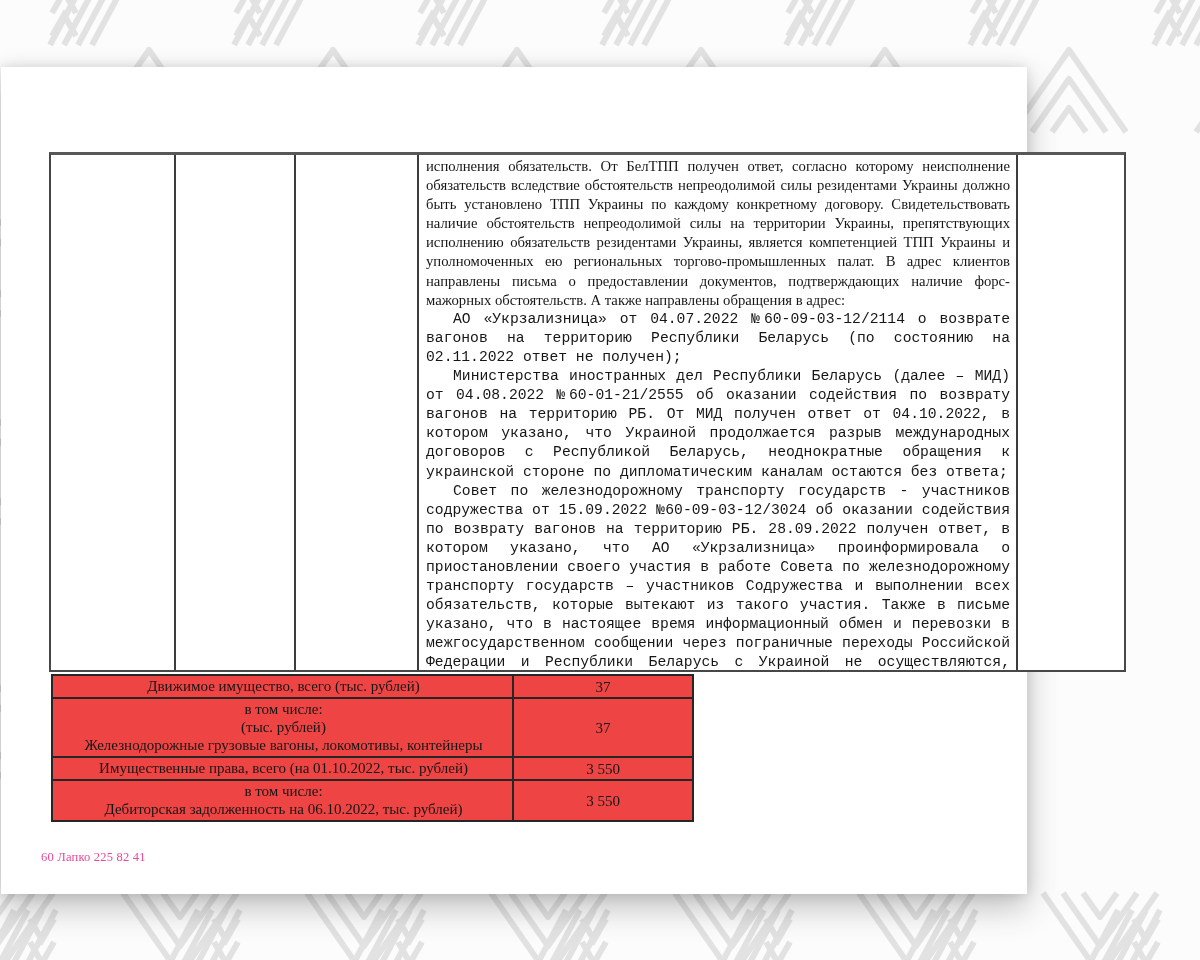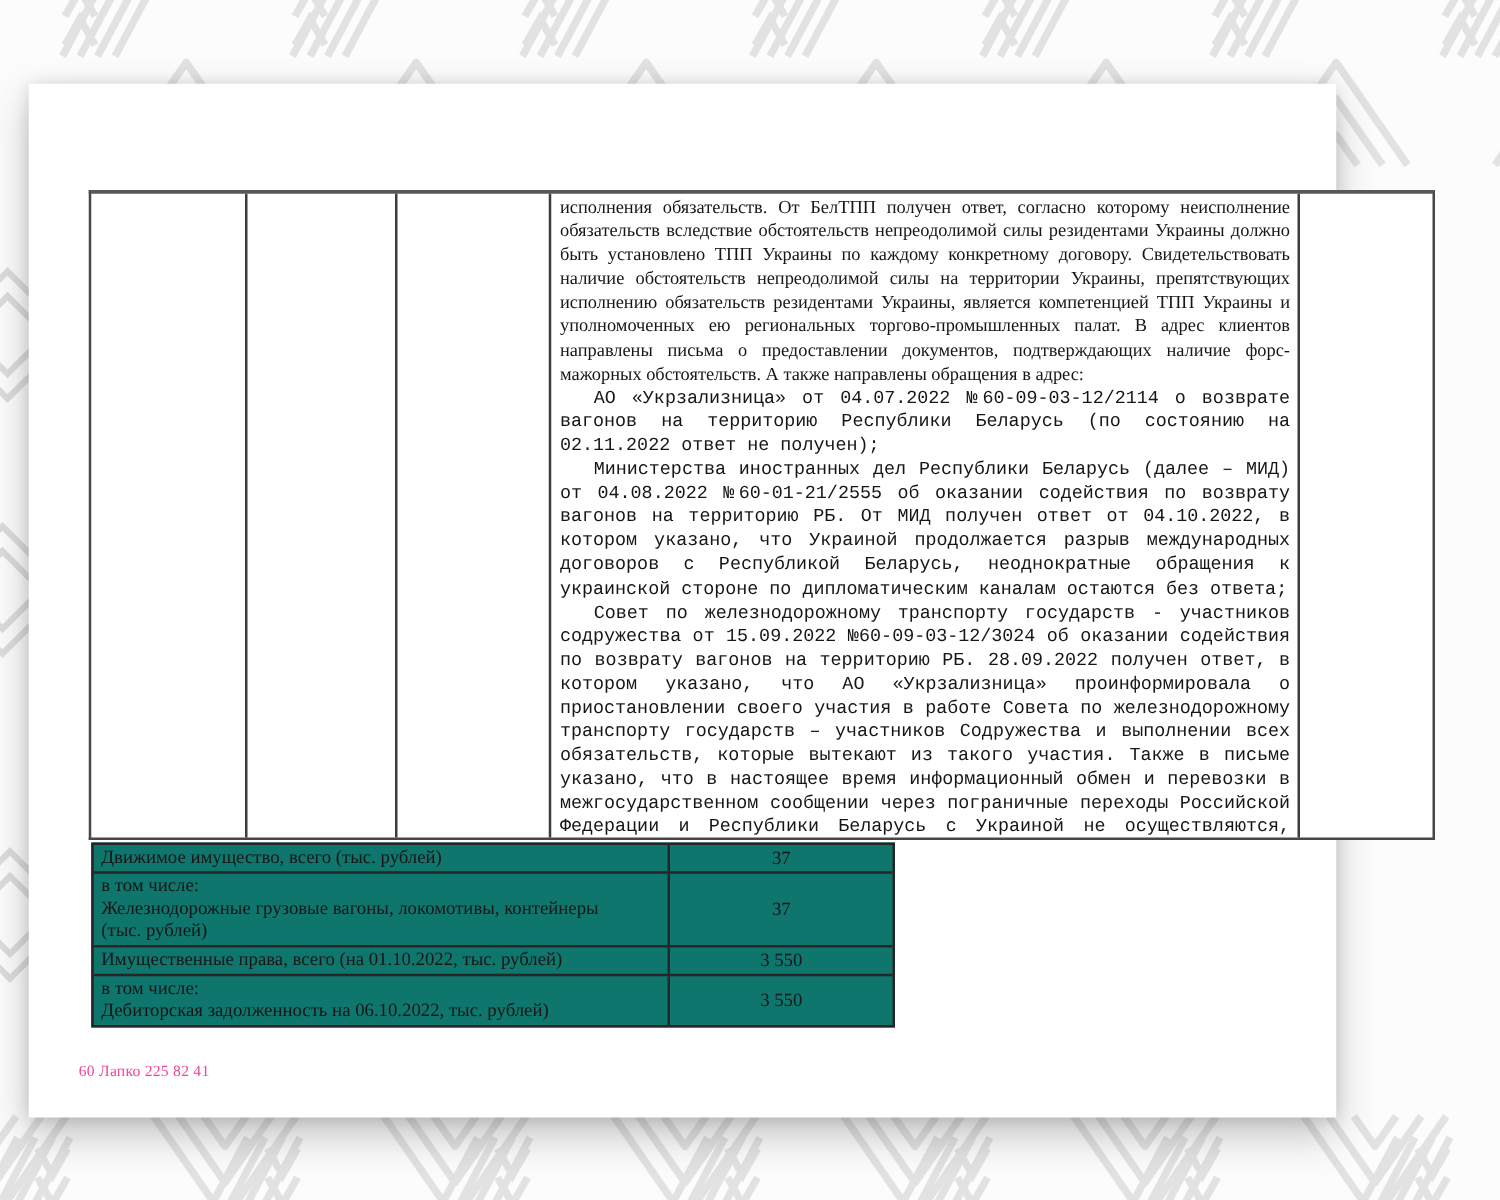--- a/index.html
+++ b/index.html
@@ -5,24 +5,23 @@
   html,body{margin:0;padding:0;}
   body{
     width:1200px;height:960px;overflow:hidden;
     background:#fcfcfc;
     font-family:"Liberation Serif","DejaVu Serif",serif;
     color:#161616;
   }
   .stage{position:relative;width:1200px;height:960px;}
   .bg-ornament{position:absolute;left:0;top:0;}
   .page{
-    position:absolute;left:23px;top:67px;width:1026px;height:827px;
+    position:absolute;left:1px;top:67px;width:1026px;height:827px;
     background:#ffffff;
     box-shadow:0 0 12px rgba(0,0,0,0.13), 0 14px 30px rgba(60,60,60,0.30);
-    padding-left:20px;
   }
   
   .main-table{
     position:absolute;left:48px;top:85px;width:1077px;height:520px;
     display:flex;box-sizing:border-box;
     border:2px solid #474747;border-top:3px solid #585858;
     background:#fff;
   }
   .mcell{box-sizing:border-box;border-right:2px solid #3c3c3c;height:100%;}
   .mc1{width:125px;}
@@ -34,21 +33,21 @@
     padding:2px 6px 0 7px;
     font-size:14.7px;line-height:19.1px;
     text-align:justify;overflow:hidden;
   }
   .textcell p{margin:0;}
   .textcell p.ind{text-indent:27px;font-family:Liberation Mono, monospace;}
   
   .prop-table{
     position:absolute;left:50px;top:607px;width:643px;
     box-sizing:border-box;border:2px solid #262626;
-    font-size:15px;line-height:18px;background:#0f766e;
+    font-size:15px;line-height:18px;background:#ef4444;text-align:center;
   }
   .prow{display:flex;border-bottom:2px solid #262626;}
   .prow:last-child{border-bottom:none;}
   .plabel{
     width:461px;box-sizing:border-box;border-right:2px solid #262626;
     padding:1px 4px 2px 6px;
   }
   .pline{display:block;}
   .pvalue{flex:1;display:flex;align-items:center;justify-content:center;}
   .r1{min-height:21px;}
@@ -143,22 +142,22 @@
     <div class="prop-table">
       <div class="prow r1">
         <div class="plabel">
           <span class="pline">Движимое имущество, всего (тыс. рублей)</span>
         </div>
         <div class="pvalue">37</div>
       </div>
       <div class="prow r2">
         <div class="plabel">
           <span class="pline">в том числе:</span>
+          <span class="pline">(тыс. рублей)</span>
           <span class="pline">Железнодорожные грузовые вагоны, локомотивы, контейнеры</span>
-          <span class="pline">(тыс. рублей)</span>
         </div>
         <div class="pvalue">37</div>
       </div>
       <div class="prow r3">
         <div class="plabel">
           <span class="pline">Имущественные права, всего (на 01.10.2022, тыс. рублей)</span>
         </div>
         <div class="pvalue">3 550</div>
       </div>
       <div class="prow r4">

